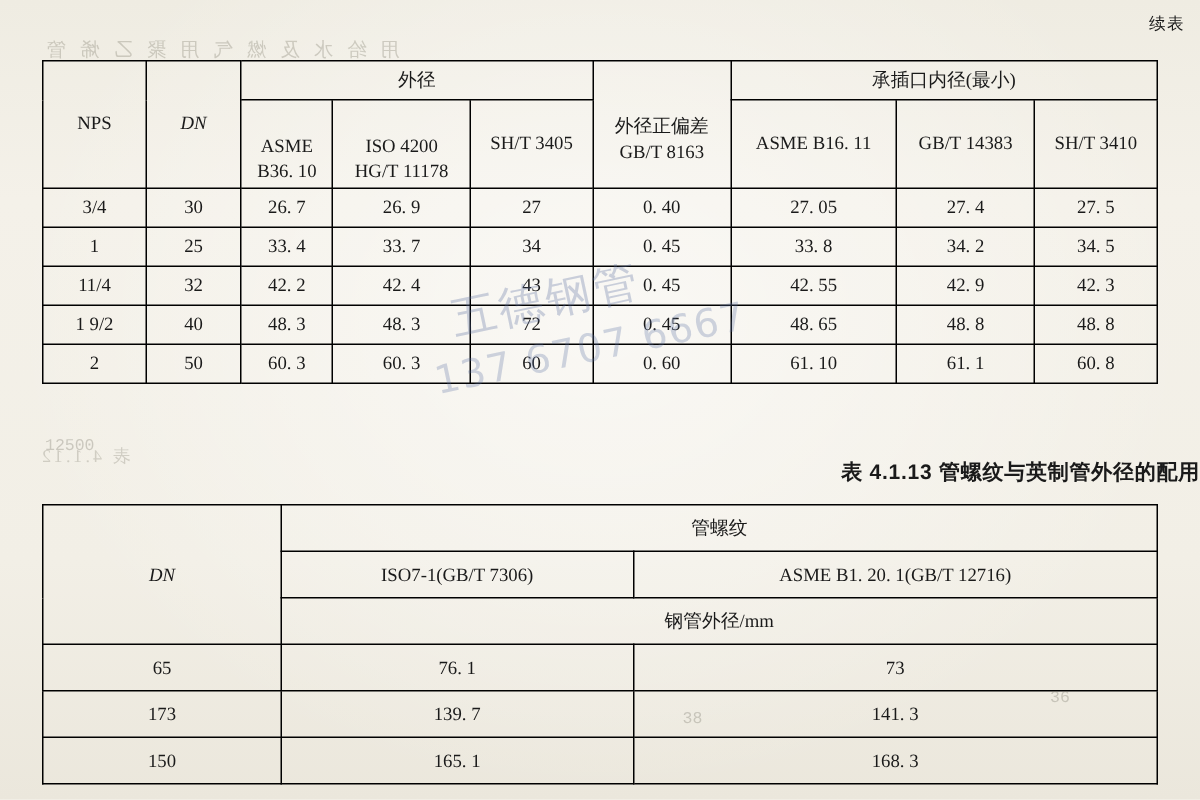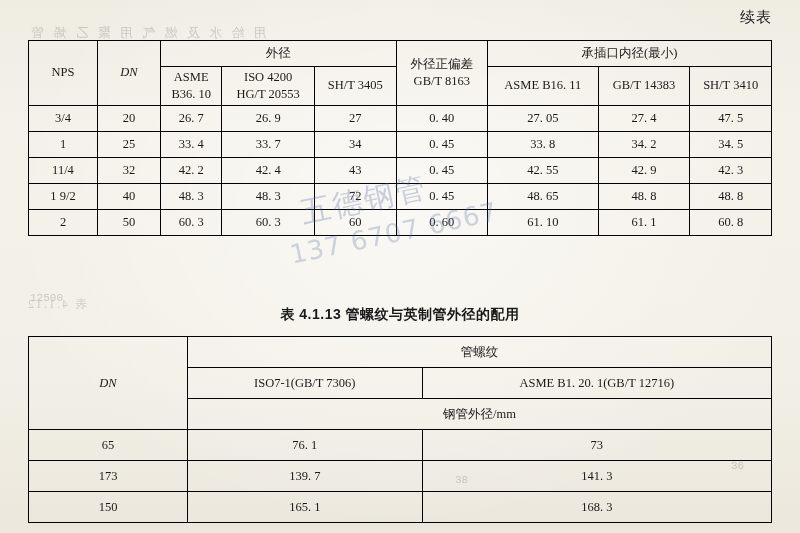--- a/index.html
+++ b/index.html
@@ -24,23 +24,23 @@
       linear-gradient(180deg, #efece2 0%, #f4f1e9 25%, #f2efe6 70%, #ebe7dc 100%);
   }
   .page {
     position: absolute;
     inset: 0;
   }
 
   
   .cont-label {
     position: absolute;
-    right: 28px;
+    right: 10px;
     top: 8px;
-    font-size: 15px;
+    font-size: 11px;
     letter-spacing: 1px;
   }
 
   
   .ghost {
     position: absolute;
     left: 28px;
     top: 24px;
     font-size: 13px;
     color: rgba(120,115,100,0.30);
@@ -103,28 +103,28 @@
   .t1 {
     left: 28px;
     top: 40px;
     width: 744px;
   }
   .t1 td, .t1 th { height: 21px; }
   .hdr-tall { height: 30px; }
   .nps-col { width: 62px; }
   .dn-col { width: 56px; }
   .it { font-style: italic; }
-  .two-line { line-height: 1.35; }
+  .two-line { line-height: 1.35; margin-top: 20px; }
 
   .caption {
     position: absolute;
     left: 0;
     right: 0;
     top: 306px;
-    text-align: center;
+    text-align: right;
     font-size: 14px;
     font-weight: bold;
     font-family: "Liberation Sans", sans-serif;
     letter-spacing: 0.5px;
   }
 
   .t2 {
     left: 28px;
     top: 336px;
     width: 744px;
@@ -170,39 +170,39 @@
       <tr class="hdr-tall">
         <td>
           <div class="two-line">
             <div>ASME</div>
             <div>B36. 10</div>
           </div>
         </td>
         <td>
           <div class="two-line">
             <div>ISO 4200</div>
-            <div>HG/T 20553</div>
+            <div>HG/T 11178</div>
           </div>
         </td>
         <td>SH/T 3405</td>
         <td>ASME B16. 11</td>
         <td>GB/T 14383</td>
         <td>SH/T 3410</td>
       </tr>
 
       <tr>
         <td>3/4</td>
-        <td>20</td>
+        <td>30</td>
         <td>26. 7</td>
         <td>26. 9</td>
         <td>27</td>
         <td>0. 40</td>
         <td>27. 05</td>
         <td>27. 4</td>
-        <td>47. 5</td>
+        <td>27. 5</td>
       </tr>
       <tr>
         <td>1</td>
         <td>25</td>
         <td>33. 4</td>
         <td>33. 7</td>
         <td>34</td>
         <td>0. 45</td>
         <td>33. 8</td>
         <td>34. 2</td>
@@ -277,16 +277,16 @@
         <td>165. 1</td>
         <td>168. 3</td>
       </tr>
     </tbody>
   </table>
 
   <div class="watermark">五德钢管</div>
   <div class="watermark2">137 6707 6667</div>
 
   <div class="speck" style="left:30px; top:292px;">12500</div>
-  <div class="speck" style="left:700px; top:460px;margin-left:31px;">36</div>
+  <div class="speck" style="left:700px; top:460px;">36</div>
   <div class="speck" style="left:455px; top:474px;">38</div>
 
 </div>
 
 </body></html>

